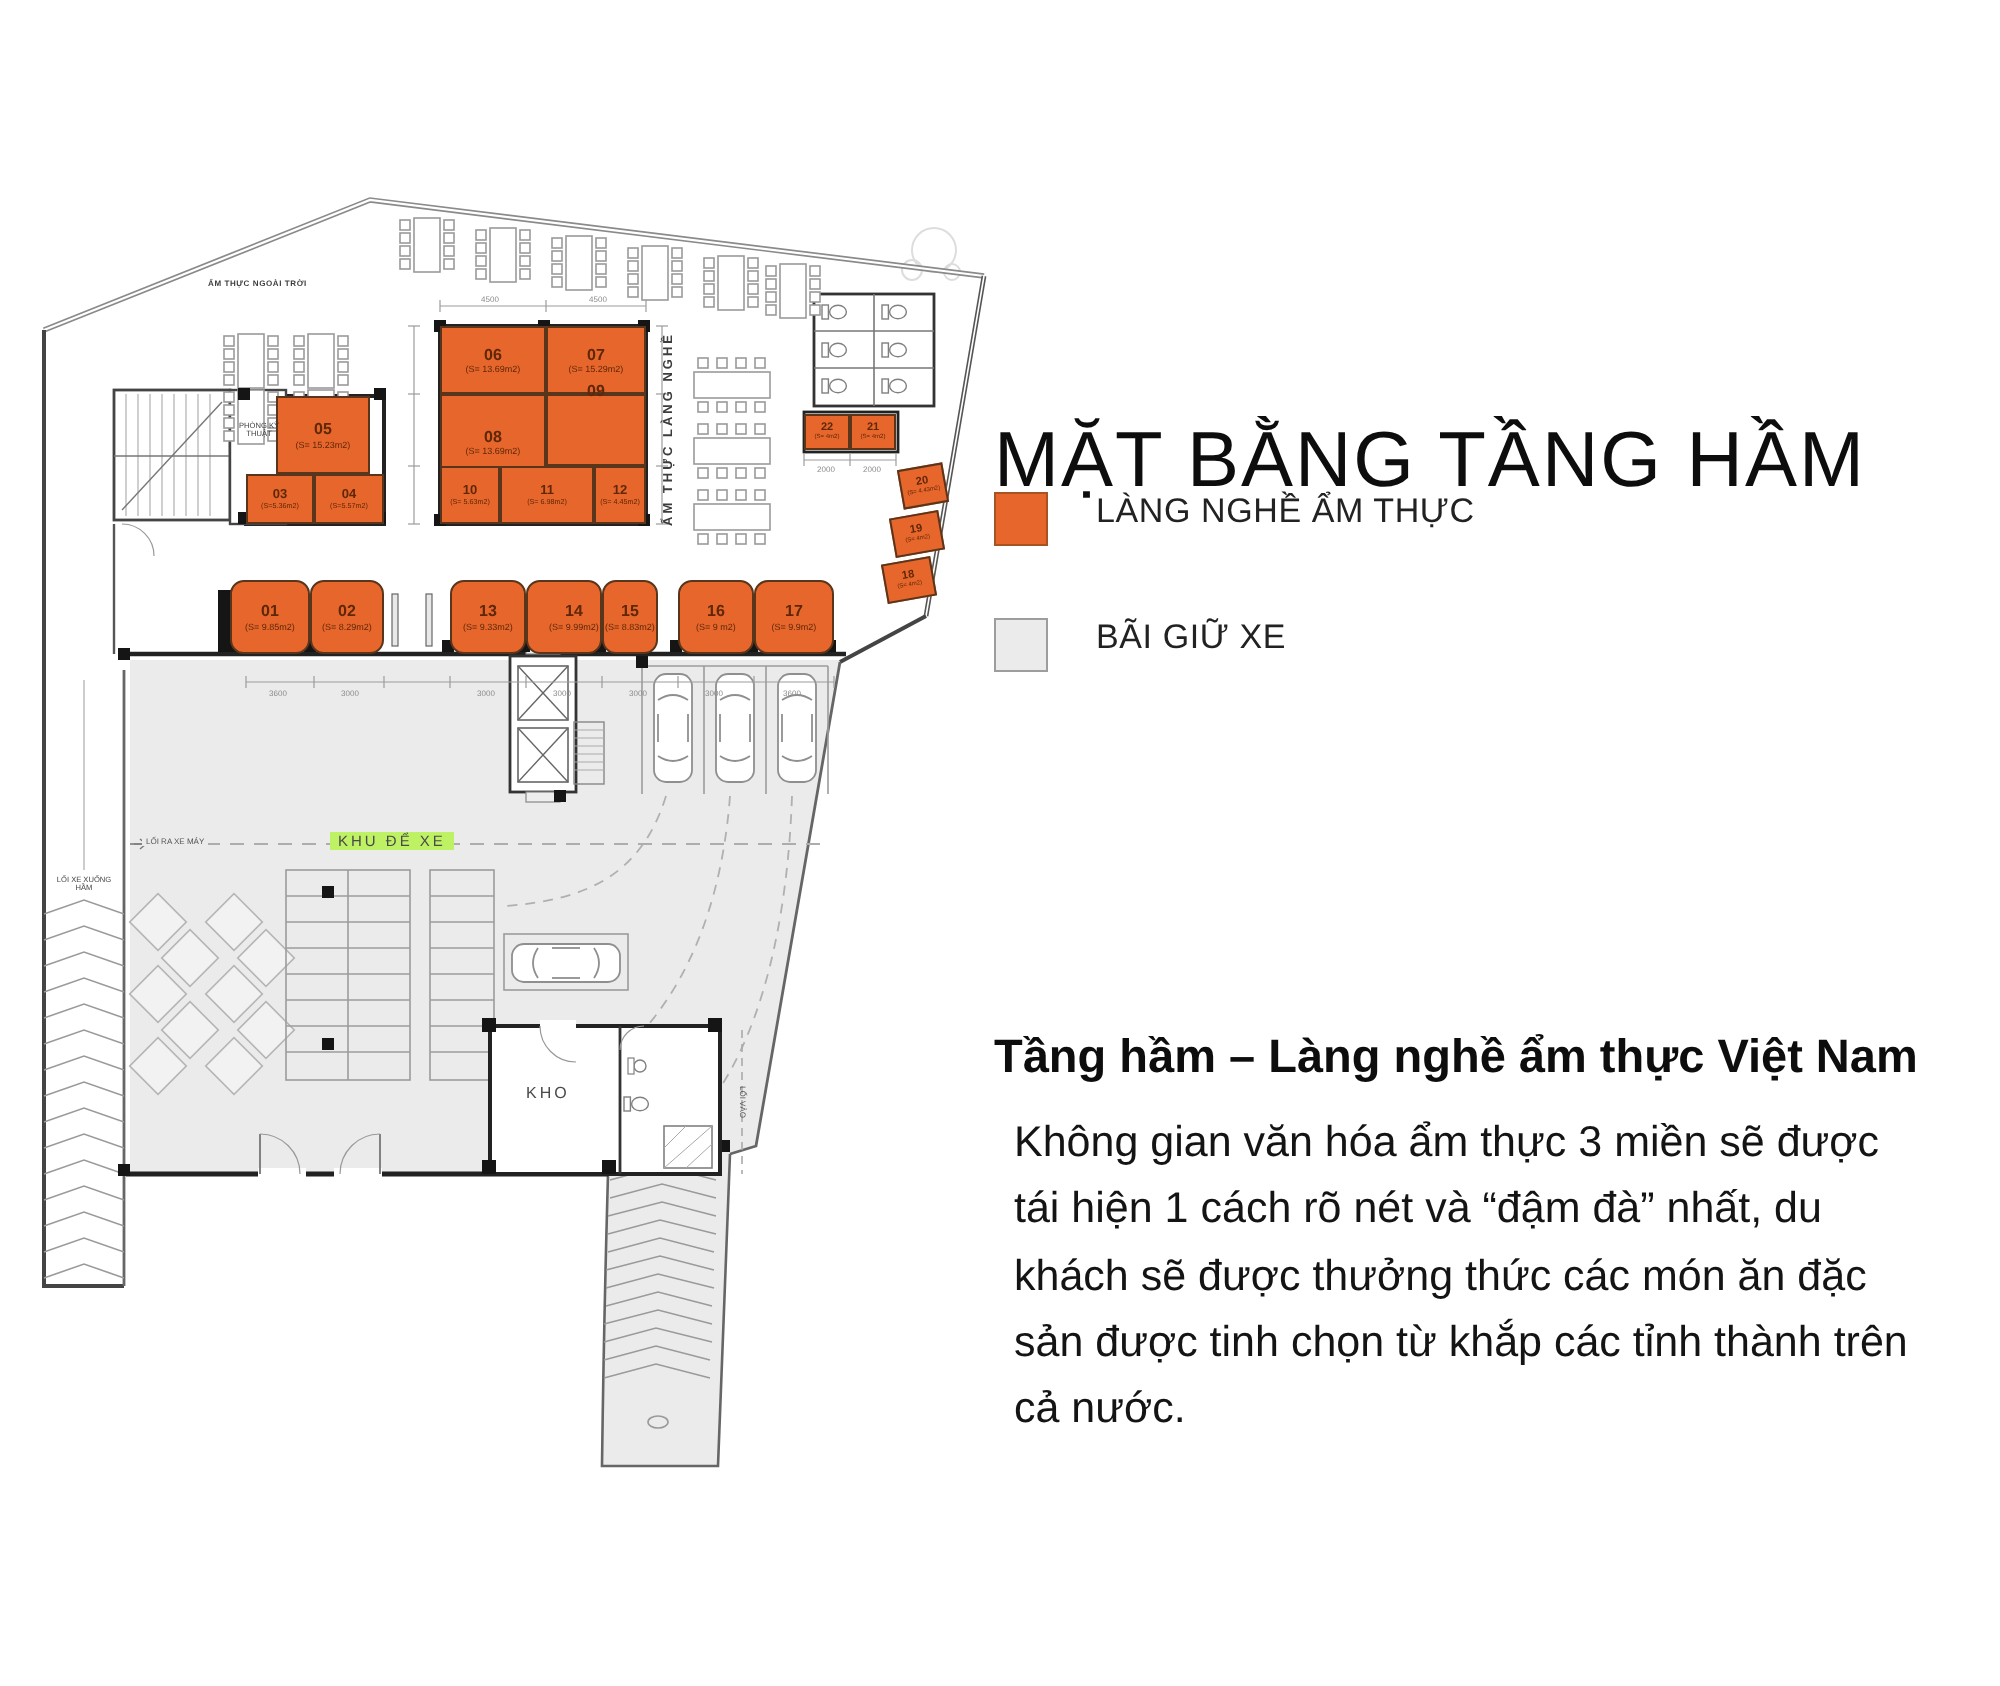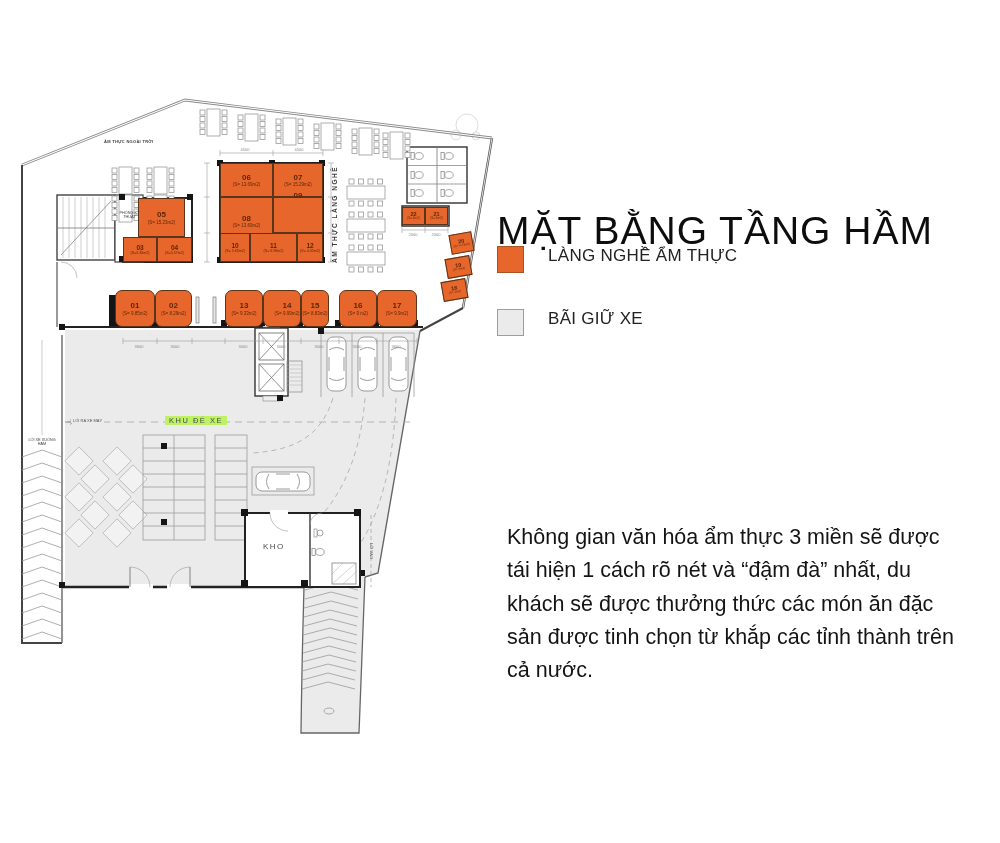--- a/index.html
+++ b/index.html
@@ -471,16 +471,17 @@
   <div class="legend-row r1">
     <span class="swatch orange"></span>
     <span class="legend-label">LÀNG NGHỀ ẨM THỰC</span>
   </div>
   <div class="legend-row r2">
     <span class="swatch gray"></span>
     <span class="legend-label">BÃI GIỮ XE</span>
   </div>
 
   <div class="desc">
+    <h2>Tầng hầm – Làng nghề ẩm thực Việt Nam</h2>
     <p>Không gian văn hóa ẩm thực 3 miền sẽ được tái hiện 1 cách rõ nét và “đậm đà” nhất, du khách sẽ được thưởng thức các món ăn đặc sản được tinh chọn từ khắp các tỉnh thành trên cả nước.</p>
   </div>
 
 </div>
 
 </body></html>

